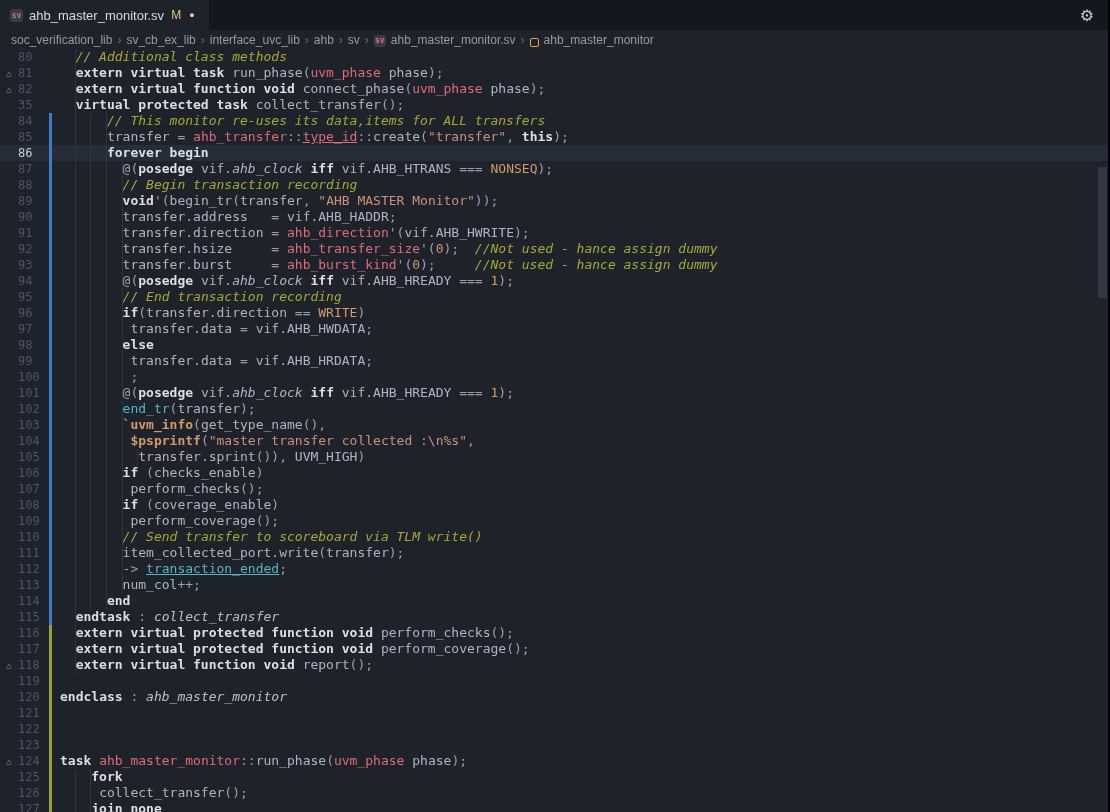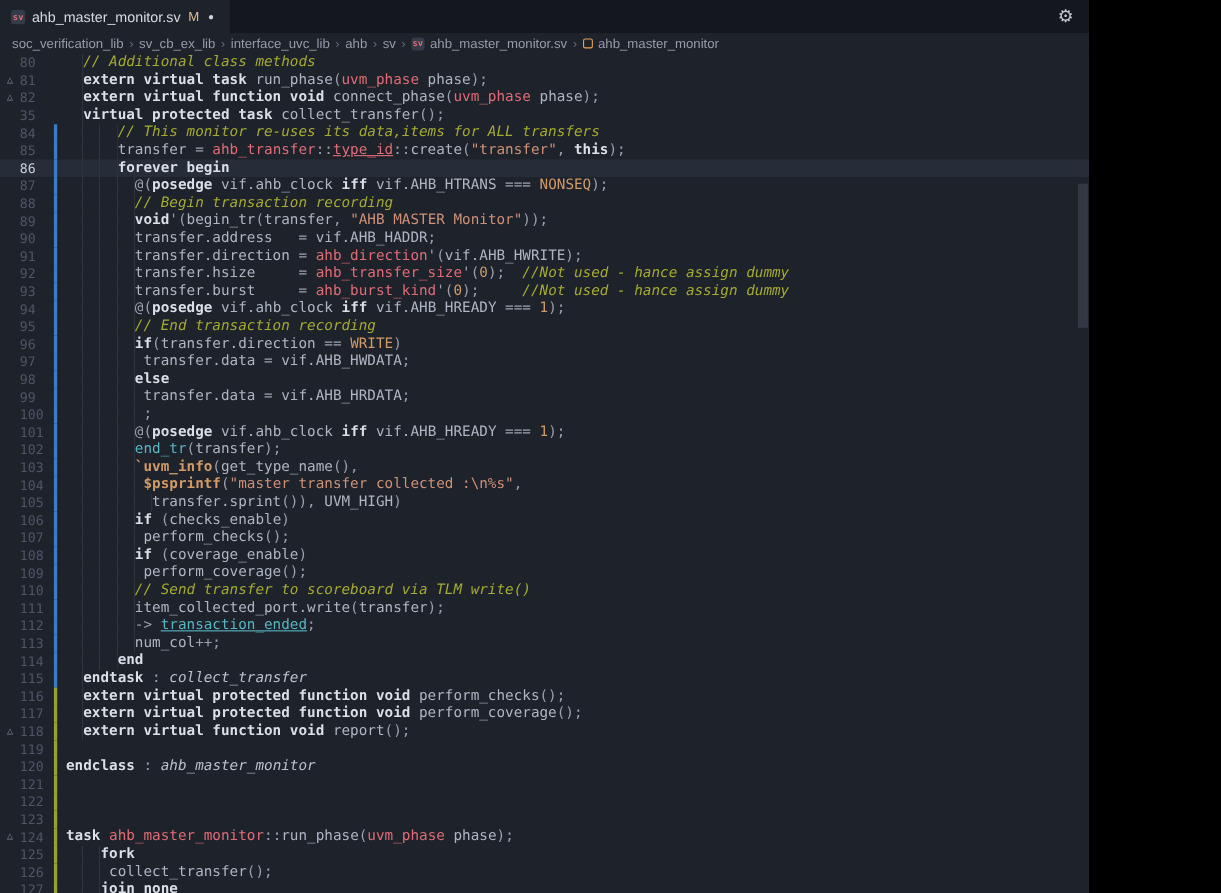--- a/index.html
+++ b/index.html
@@ -6,36 +6,36 @@
     --bg:#1e222b; --tabbar_bg:#14171d; --tab_bg:#1e222b; --tab_text:#d5dae3;
     --badge_modified:#e2c08d; --breadcrumb_text:#959ca7; --breadcrumb_sep:#646c79;
     --linenum:#4d5666; --linenum_active:#c9d0dc; --current_line:#272d38;
     --guide:#2e3440; --git_modified:#3c7cc7; --git_added:#98a12f; --glyph:#7a828f;
     --comment:#a4ab30; --keyword:#dadfe8; --type:#e06c75; --string:#ce9178;
     --number:#d19a66; --macro:#d19a66; --ident:#aeb5c2; --operator:#99a1ae;
     --label:#bac1cd; --event:#56b6c2; --fncall:#56b6c2; --scrollbar:rgba(160,170,190,0.16);
   }
   *{box-sizing:border-box;margin:0;padding:0}
   html,body{width:1110px;height:812px;overflow:hidden;background:#000}
-  .window{width:990px;height:812px;background:var(--bg);overflow:hidden;
+  .window{width:1108px;height:812px;background:var(--bg);overflow:hidden;
           font-family:"Liberation Sans",sans-serif}
   
   .tabbar{height:30px;background:var(--tabbar_bg);display:flex;align-items:stretch}
   .tab{display:flex;align-items:center;background:var(--tab_bg);padding:0 14px 0 10px;
        font-size:13px;color:var(--tab_text);cursor:pointer}
   .tab-title{margin-left:6px}
   .tab-badge{margin-left:7px;color:var(--badge_modified);font-size:12px}
   .tab-dot{margin-left:8px;color:#cfd3da;font-size:9px}
   .tabbar-spacer{flex:1}
   .gear{display:flex;align-items:center;padding:0 14px;color:#c2c7d1;font-size:16px;cursor:pointer}
   
   .breadcrumbs{height:19px;display:flex;align-items:center;padding-left:10px;
                background:var(--tab_bg);font-size:12px;color:var(--breadcrumb_text);
                white-space:nowrap;overflow:hidden}
-  .crumb{padding:0 1px;cursor:pointer;display:flex;align-items:center}
+  .crumb{padding:0 1px;cursor:pointer;display:flex;align-items:flex-end}
   .crumb-sep{color:var(--breadcrumb_sep);padding:0 4px;font-size:12px}
   
   .icon-svfile{display:inline-block;width:13px;height:13px;border-radius:3px;background:#343b49;
                color:#e06c75;font:bold 8px/13px "DejaVu Sans Mono",monospace;text-align:center;flex:none}
   .icon-svfile::before{content:"sv"}
   .breadcrumbs .icon-svfile{margin-right:5px;width:12px;height:12px;line-height:12px}
   .icon-class{display:inline-block;width:9px;height:9px;border:1.5px solid #e8a14d;
               border-radius:2px;margin-right:5px;flex:none}
   
   .editor{position:relative;height:763px;overflow:hidden;
@@ -54,21 +54,21 @@
                   var(--guide) calc(2ch - 1px),var(--guide) 2ch)}
   .tok-c{color:var(--comment);font-style:italic}
   .tok-kw{color:var(--keyword);font-weight:bold}
   .tok-typ,.tok-typu{color:var(--type);font-weight:normal}
   .tok-typu{text-decoration:underline}
   .tok-str{color:var(--string)}
   .tok-num{color:var(--number)}
   .tok-mac{color:var(--macro);font-weight:bold}
   .tok-id{color:var(--ident)}
   .tok-op{color:var(--operator)}
-  .tok-it{color:var(--ident);}
+  .tok-it{color:var(--ident);font-style:italic}
   .tok-lbl{color:var(--label);font-style:italic}
   .tok-evt{color:var(--event);text-decoration:underline}
   .tok-fn2{color:var(--fncall)}
   .scroll-thumb{position:absolute;right:1px;top:118px;width:9px;height:131px;
                 background:var(--scrollbar);cursor:pointer}
 </style>
 </head>
 <body>
 
 <div class="window">

